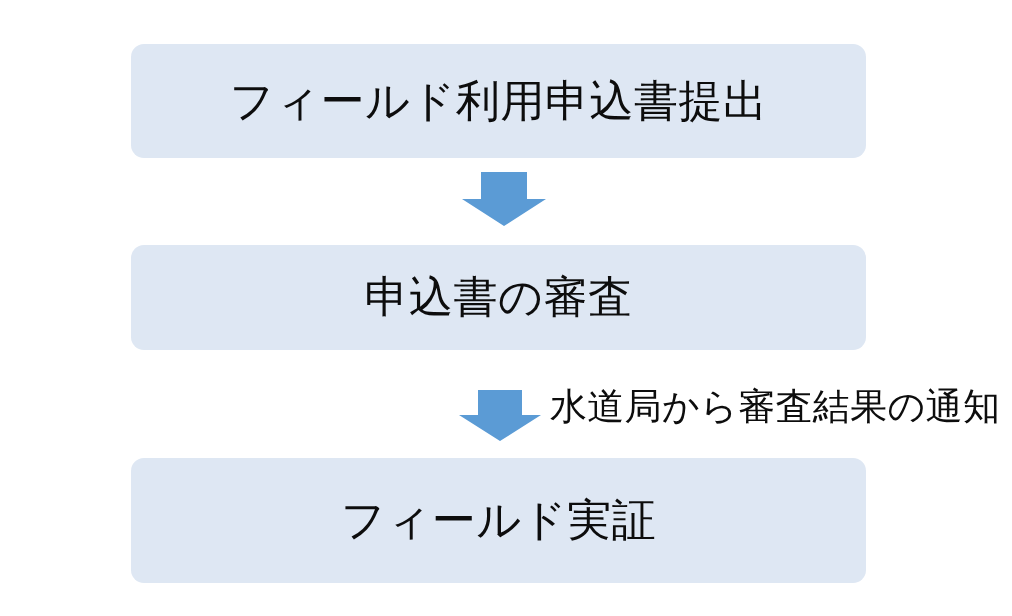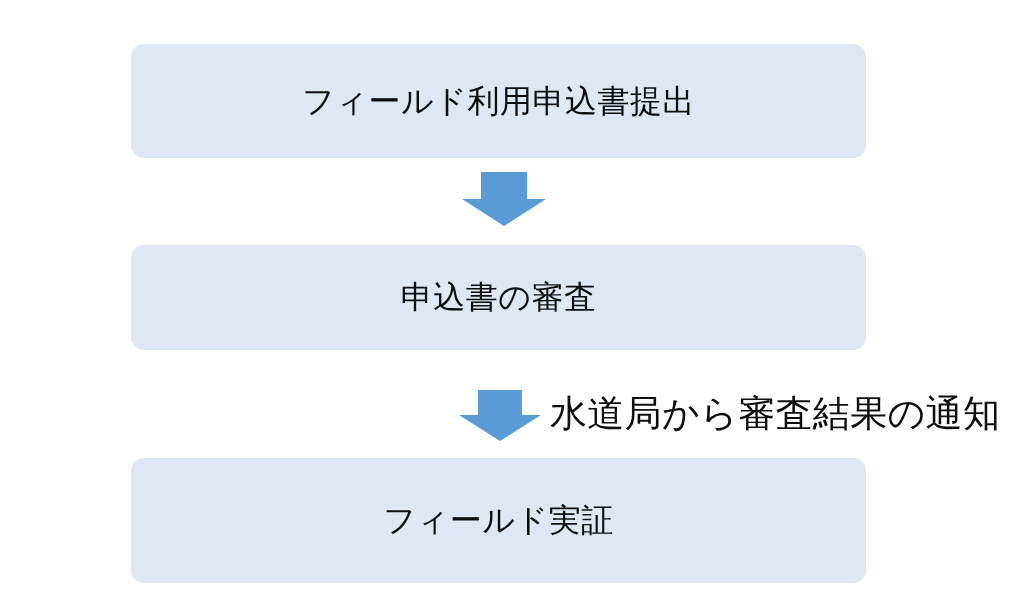--- a/index.html
+++ b/index.html
@@ -25,21 +25,21 @@
     left: 131px;
     width: 735px;
     box-sizing: border-box;
     background: #dee7f3;
     border-radius: 13px;
     display: flex;
     align-items: center;
     justify-content: center;
   }
   .node-label {
-    font-size: 32px;
+    font-size: 44px;
     line-height: 1.15;
     color: #0d0d0d;
     font-weight: 400;
     letter-spacing: 0.5px;
     white-space: nowrap;
   }
 
   #node-1 { top: 44px;  height: 114px; }
   #node-2 { top: 245px; height: 105px; }
   #node-3 { top: 458px; height: 125px; }
@@ -52,21 +52,21 @@
   #arrow-1 { left: 462px; top: 172px;  width: 84px; height: 54px; }
   #arrow-2 { left: 459px; top: 390px;  width: 82px; height: 51px; }
 
   
   #annotation {
     position: absolute;
     left: 550px;
     top: 387px;
     height: 48px;
     display: flex;
-    align-items: flex-end;
+    align-items: flex-start;
     font-size: 37px;
     line-height: 1.1;
     color: #0d0d0d;
     white-space: nowrap;
     letter-spacing: 0.3px;
   }
 </style>
 </head>
 <body>
 

